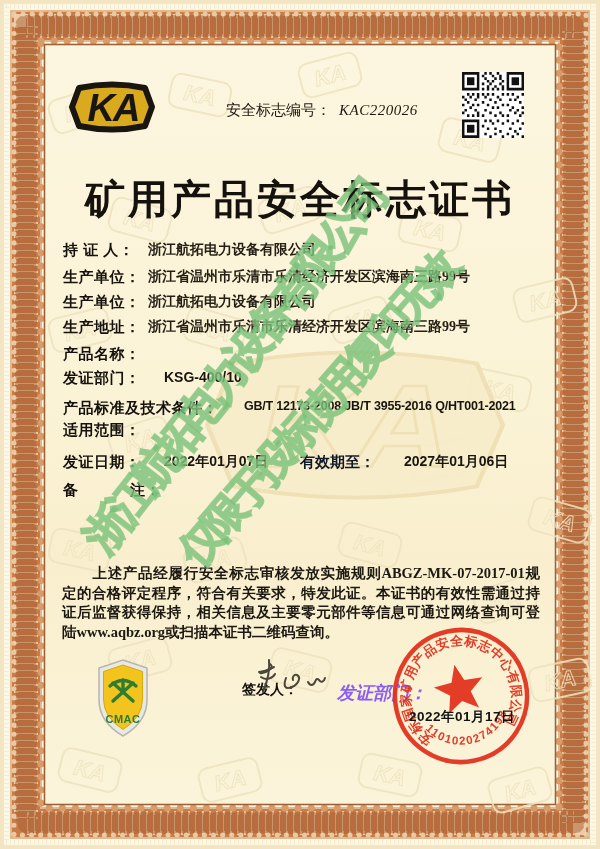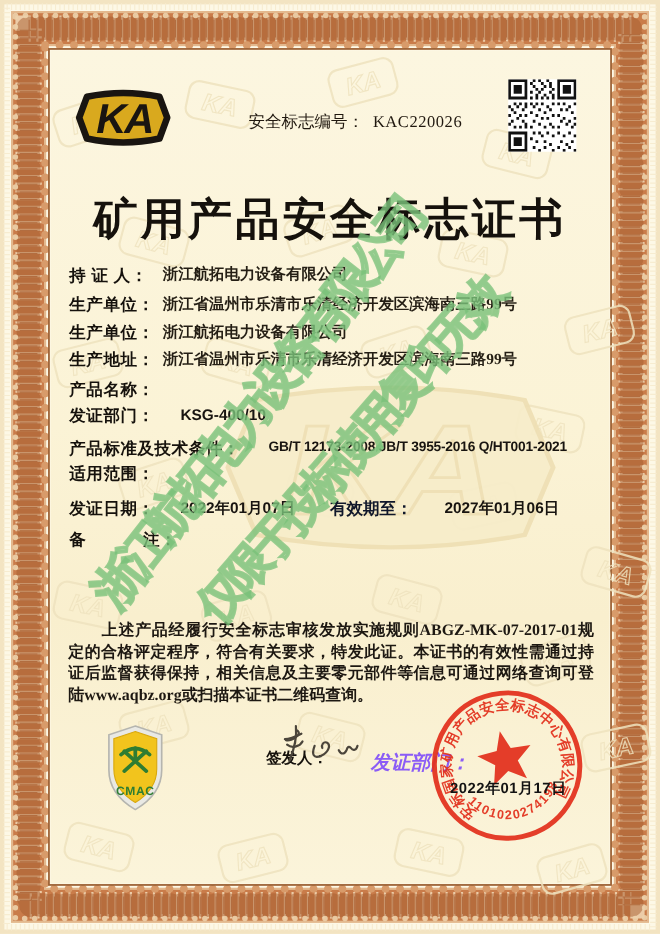--- a/index.html
+++ b/index.html
@@ -12,21 +12,21 @@
   
   .wm{position:absolute;z-index:4;white-space:nowrap;font-family:"Liberation Sans",sans-serif;
       font-weight:bold;font-size:44px;letter-spacing:-6px;
       color:rgba(142,203,142,0.28);-webkit-text-stroke:2px rgba(120,192,120,0.75);}
   .wm1{left:235px;top:367px;transform:translate(-50%,-50%) rotate(-52deg);}
   .wm2{left:318px;top:410px;transform:translate(-50%,-50%) rotate(-49deg);font-size:42px;}
   
   .kalogo{position:absolute;left:66px;top:76px;z-index:3;}
   .certno{position:absolute;left:226px;top:101px;z-index:3;font-family:"Liberation Serif",serif;
           font-size:15px;color:#20180f;}
-  .certno .cv{margin-left:8px;letter-spacing:.5px;}
+  .certno .cv{margin-left:8px;letter-spacing:.5px;font-style:italic;}
   .qr{position:absolute;left:462px;top:72px;z-index:3;}
   .title{position:absolute;left:0;top:172px;width:100%;text-align:center;z-index:3;
          font-family:"Liberation Serif",serif;font-weight:900;font-size:40px;
          letter-spacing:3px;color:#15110c;}
   
   .row{position:absolute;left:63px;right:56px;height:20px;z-index:3;}
   .lbl{position:absolute;left:0;font-weight:bold;font-size:15px;color:#15110c;letter-spacing:.5px;}
   .val{position:absolute;left:85px;white-space:nowrap;}
   .kai{font-family:"Liberation Serif",serif;font-weight:700;font-size:14px;color:#241e14;}
   .num{font-weight:bold;font-size:14px;color:#181410;letter-spacing:0;margin-left:16px;}

